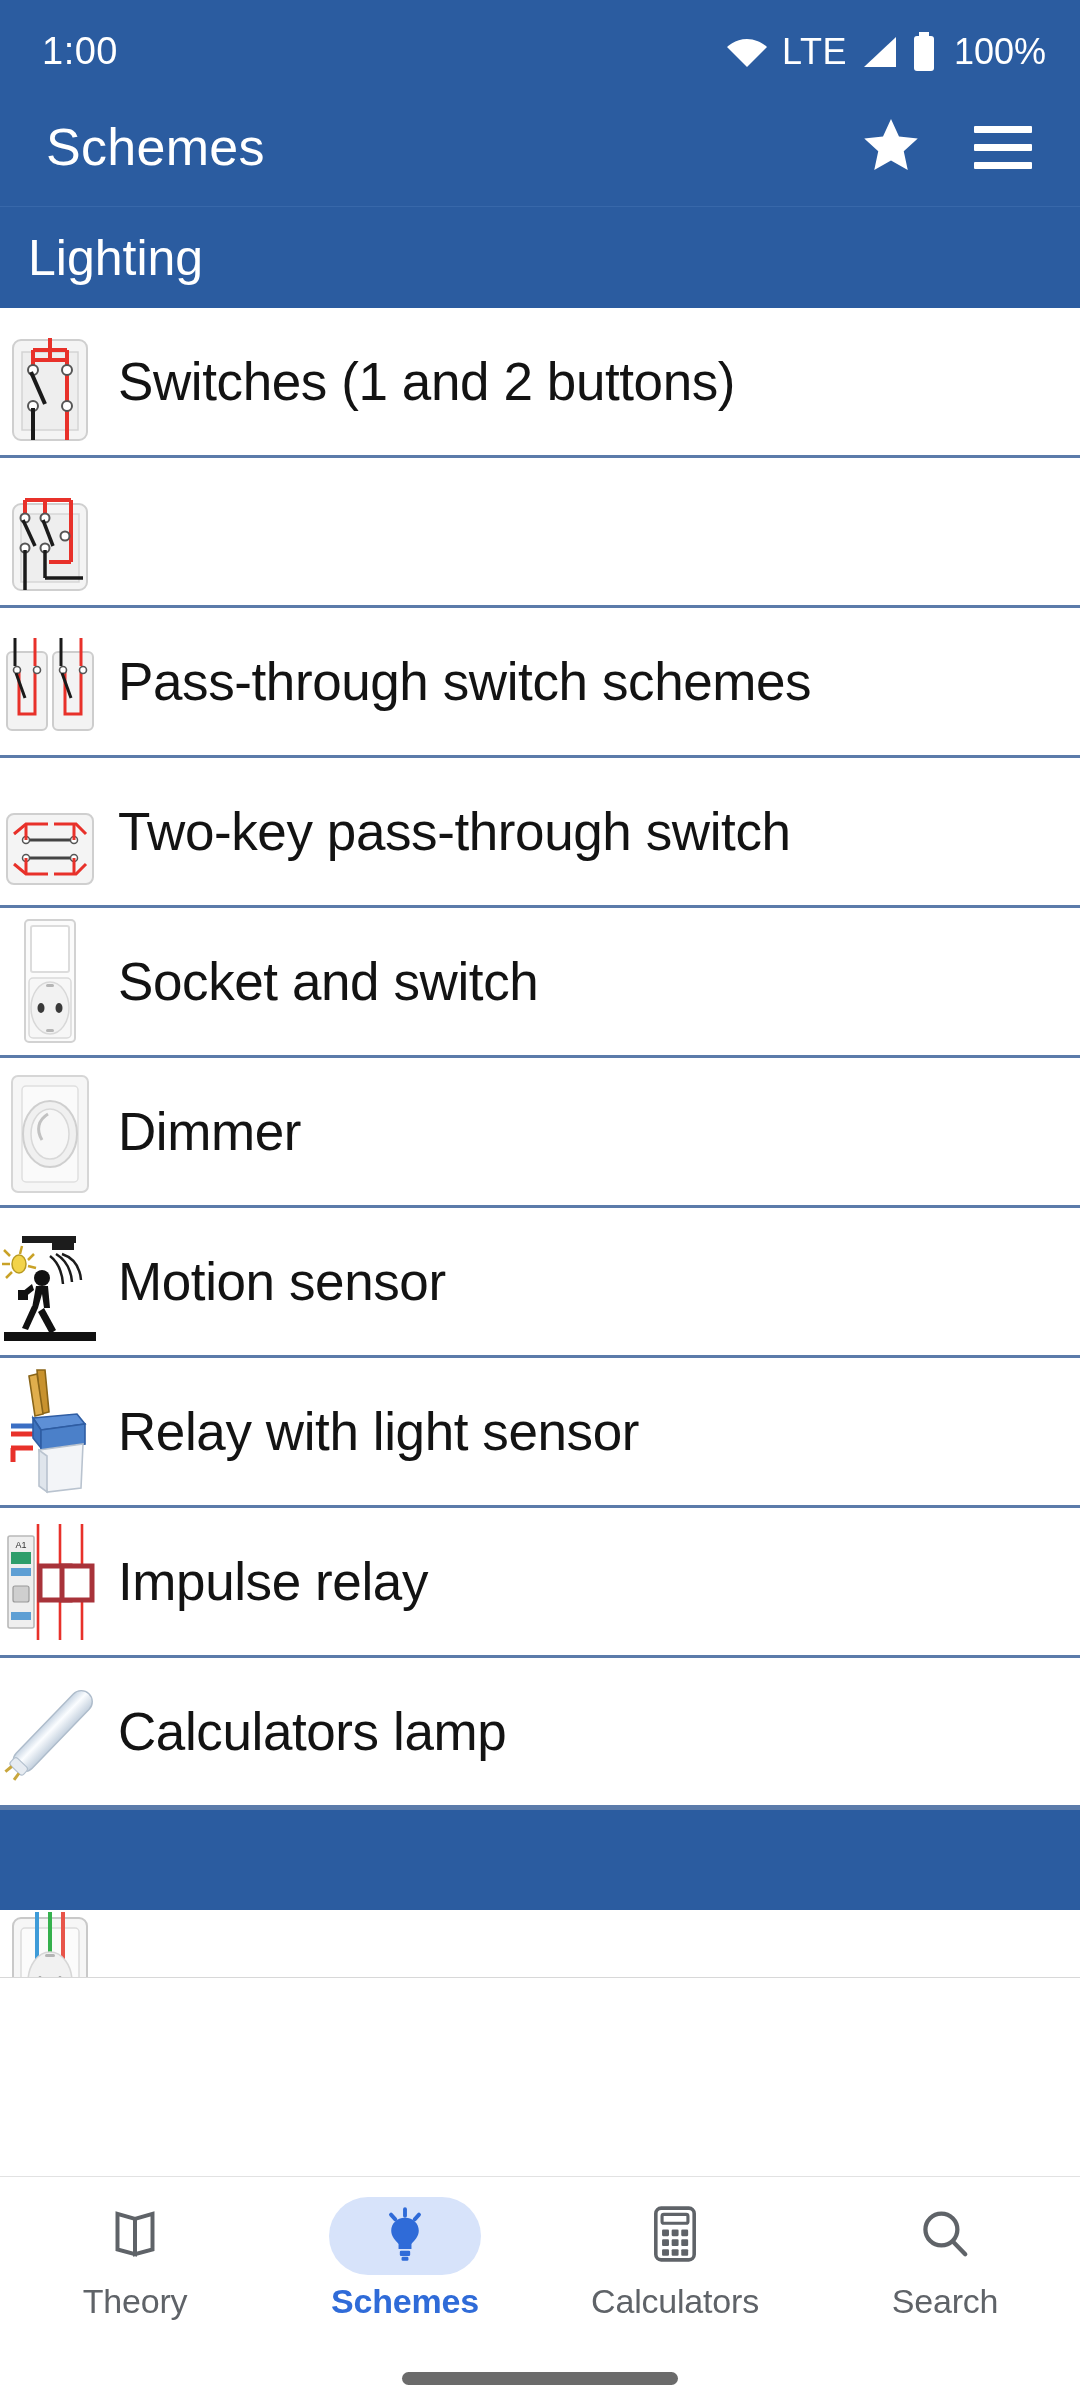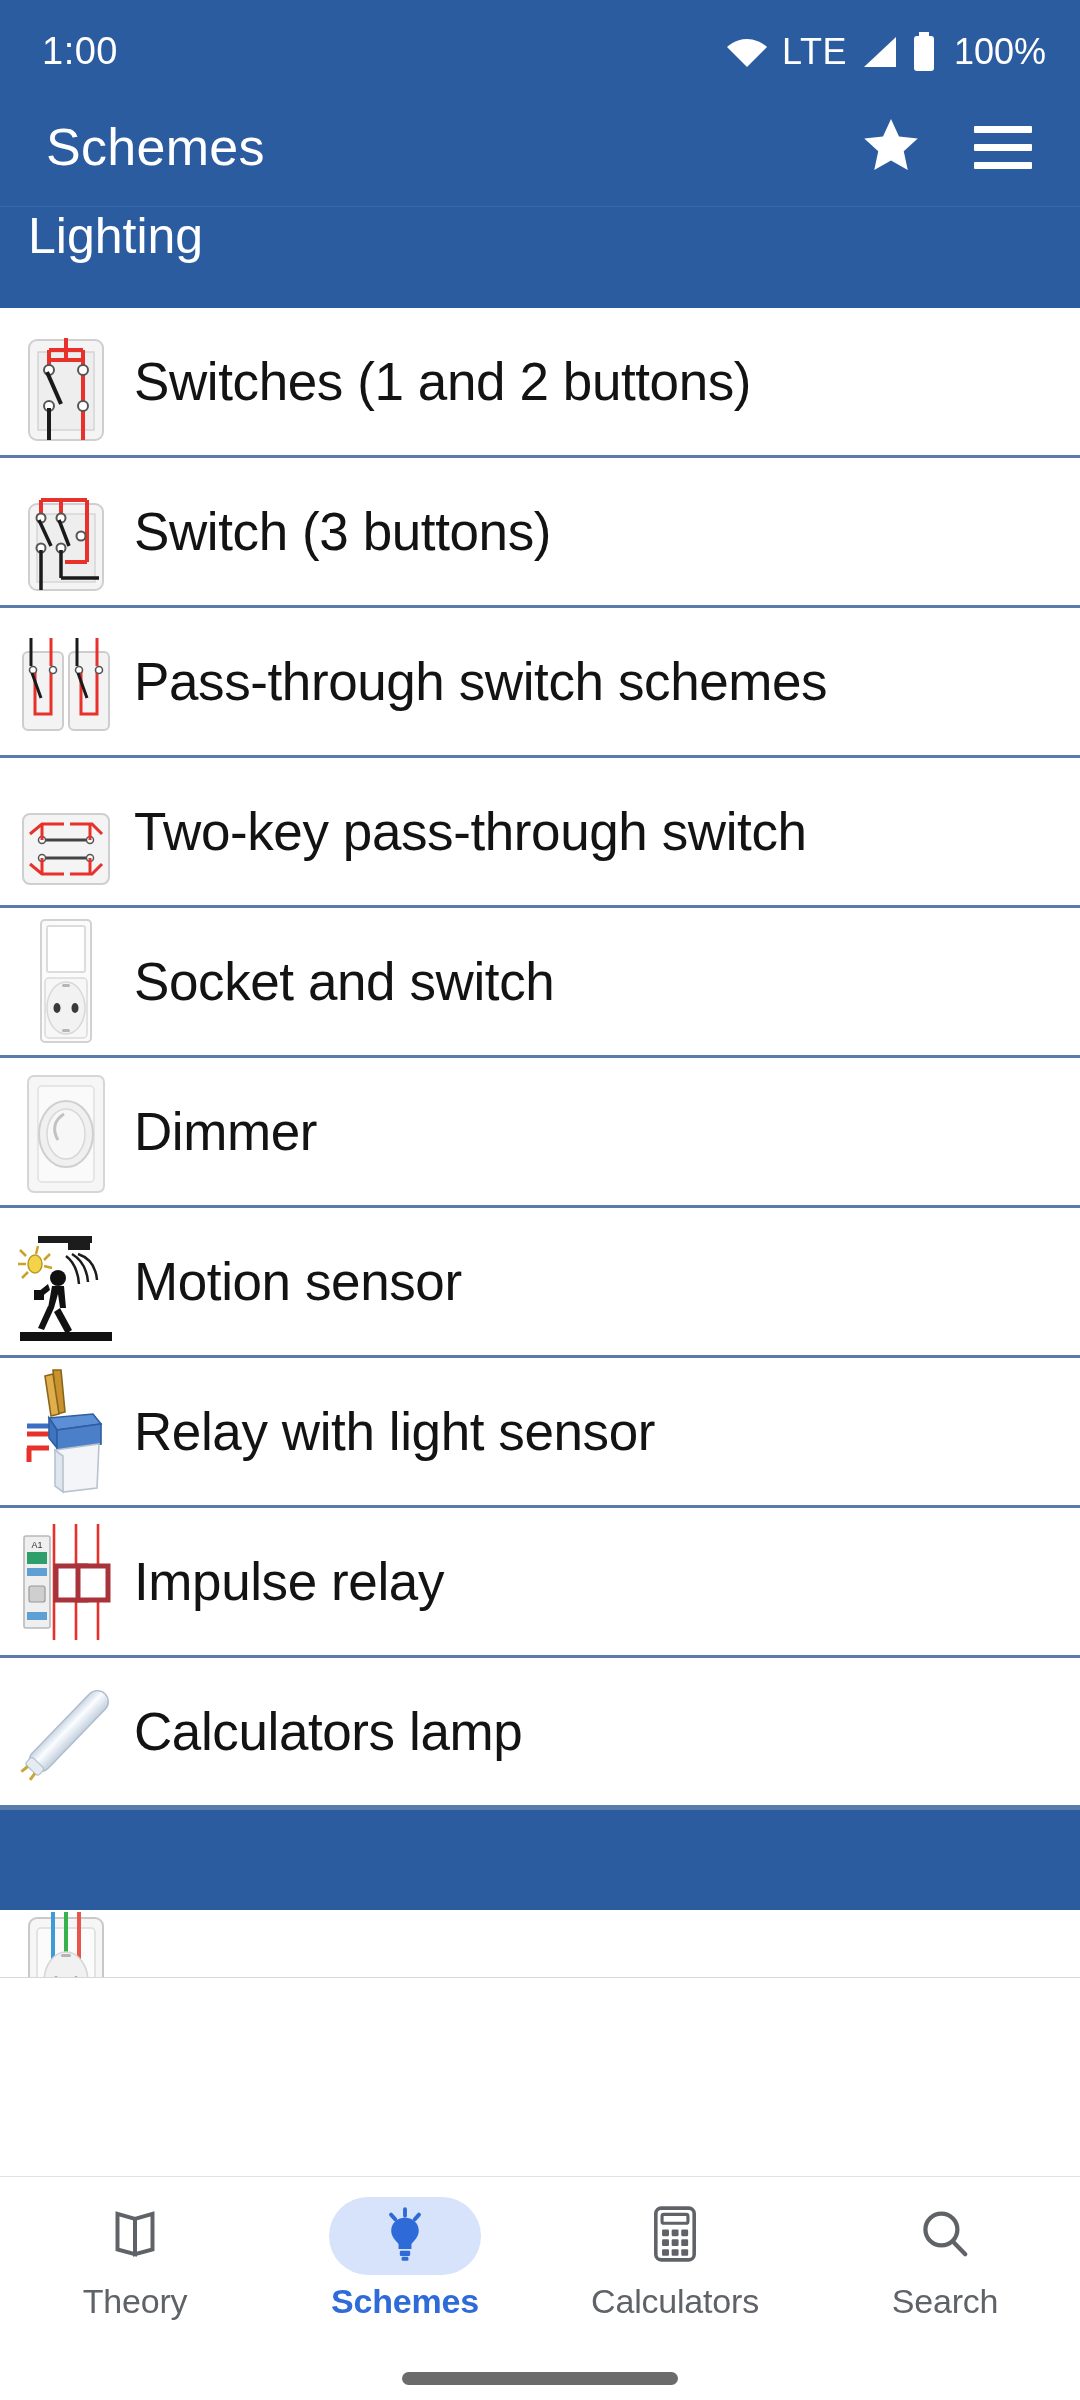--- a/index.html
+++ b/index.html
@@ -87,42 +87,41 @@
     height: 7px;
     background: #ffffff;
     border-radius: 1px;
   }
 
   
   .section-header {
     height: 102px;
     background: #2B5CA0;
     display: flex;
-    align-items: flex-start;
+    align-items: center;
     padding-left: 28px;
     border-top: 1px solid #3868AA;
   }
   .section-header .label {
     color: #ffffff;
     font-size: 50px;
     font-weight: 400;
   }
   .section-header.spacer-band {
     height: 102px;
     border-top: 2px solid #5B7BAA;
   }
 
   
   .list-item {
     height: 150px;
     background: #ffffff;
     display: flex;
     align-items: center;
     border-bottom: 3px solid #5B7BAA;
-    padding-left: 16px;
     overflow: hidden;
   }
   .list-item:last-child { border-bottom: none; }
   .item-thumb {
     width: 100px;
     min-width: 100px;
     height: 124px;
     display: flex;
     align-items: flex-end;
     justify-content: center;
@@ -303,21 +302,20 @@
         <circle cx="16" cy="62" r="4.5" fill="#fff" stroke="#555" stroke-width="2"></circle>
         <circle cx="36" cy="62" r="4.5" fill="#fff" stroke="#555" stroke-width="2"></circle>
         <circle cx="56" cy="50" r="4.5" fill="#fff" stroke="#555" stroke-width="2"></circle>
         <line x1="14" y1="34" x2="26" y2="60" stroke="#1a1a1a" stroke-width="3.5"></line>
         <line x1="34" y1="34" x2="44" y2="60" stroke="#1a1a1a" stroke-width="3.5"></line>
         <line x1="16" y1="64" x2="16" y2="104" stroke="#1a1a1a" stroke-width="3.5"></line>
         <line x1="36" y1="64" x2="36" y2="92" stroke="#1a1a1a" stroke-width="3.5"></line>
         <line x1="36" y1="92" x2="74" y2="92" stroke="#1a1a1a" stroke-width="3.5"></line>
       </svg>
     </div>
-    <div class="item-label">Switch (3 buttons)</div>
   </div>
 
   <div class="list-item">
     <div class="item-thumb">
       <svg width="90" height="108" viewBox="0 0 90 108">
         <rect x="2" y="16" width="40" height="78" rx="5" fill="#f3f3f3" stroke="#cdcdcd" stroke-width="2"></rect>
         <rect x="48" y="16" width="40" height="78" rx="5" fill="#f3f3f3" stroke="#cdcdcd" stroke-width="2"></rect>
         <line x1="10" y1="2" x2="10" y2="30" stroke="#1a1a1a" stroke-width="3"></line>
         <line x1="30" y1="2" x2="30" y2="30" stroke="#e8312a" stroke-width="3"></line>
         <line x1="56" y1="2" x2="56" y2="30" stroke="#1a1a1a" stroke-width="3"></line>

